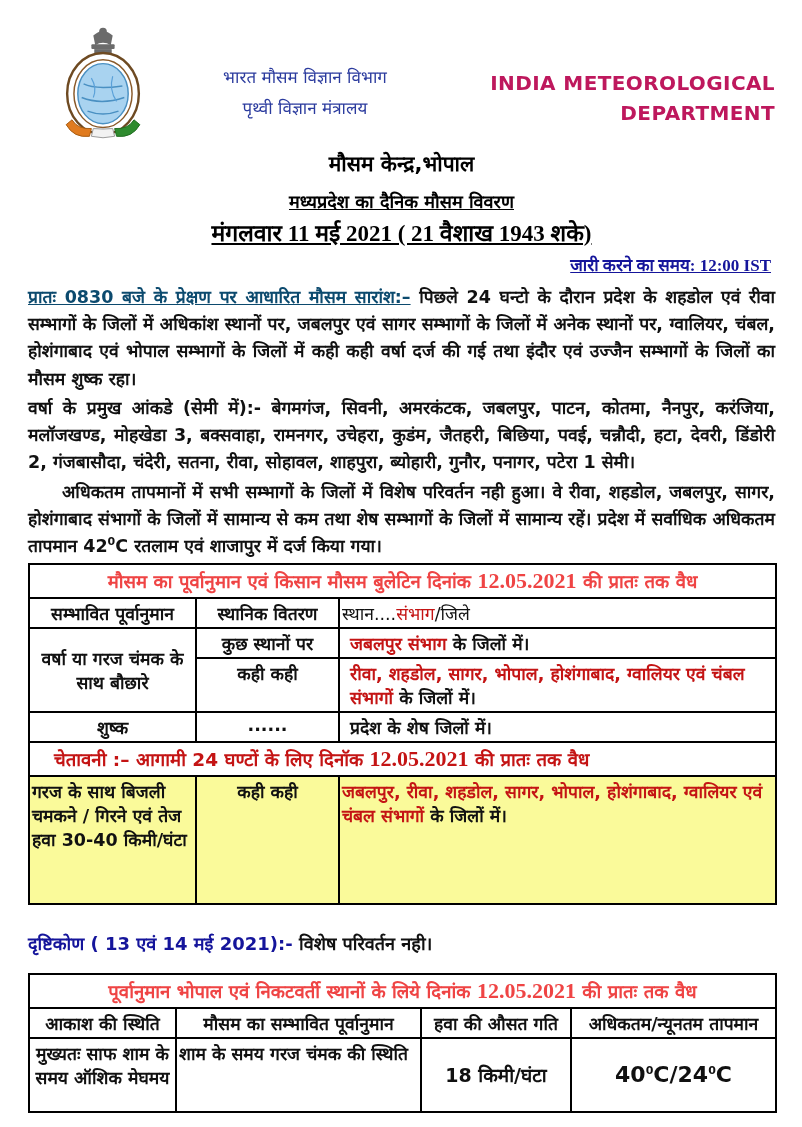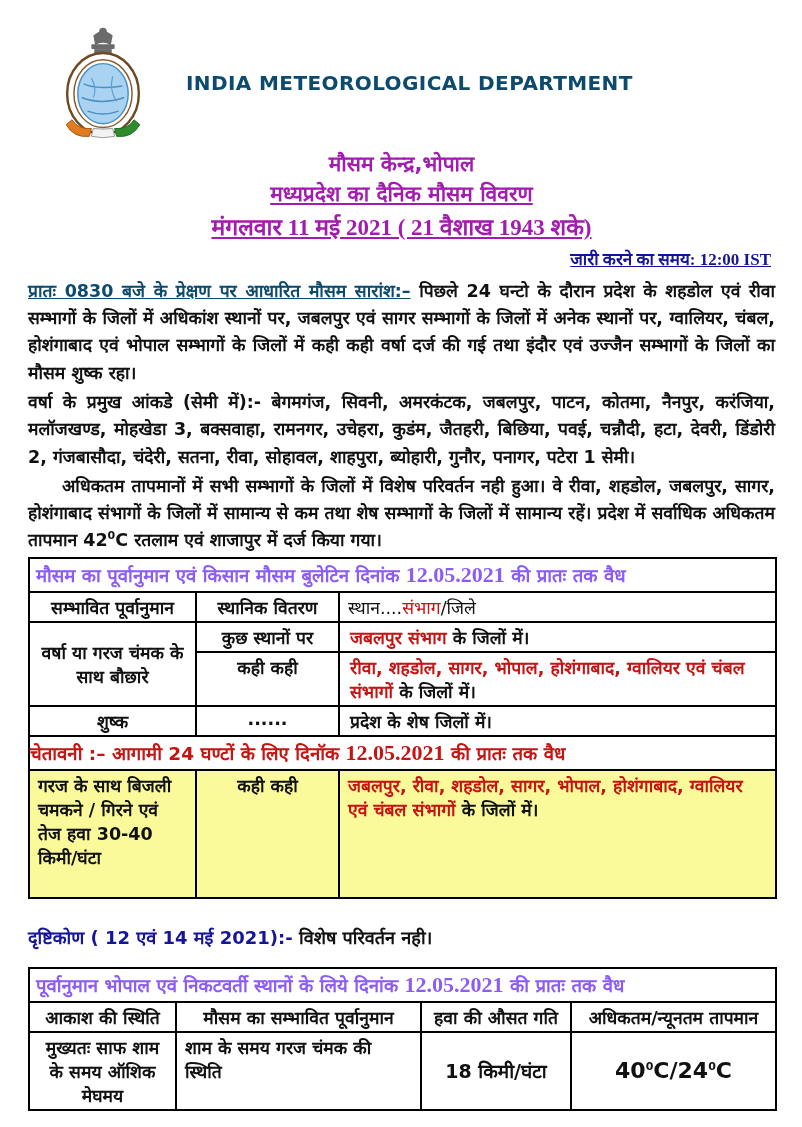--- a/index.html
+++ b/index.html
@@ -3,48 +3,48 @@
 <meta charset="utf-8">
 <style>
   html,body{margin:0;padding:0;background:#fff;}
   body{width:802px;font-family:"DejaVu Sans",sans-serif;color:#111;}
   .page{width:802px;box-sizing:border-box;padding:20px 27px 8px 28px;}
 
   
   .header-row{display:flex;align-items:flex-start;}
   .logo-box{width:158px;height:128px;flex:none;}
   .dept-hindi{width:238px;text-align:center;margin-top:42px;color:#2b3b9e;font-size:17px;line-height:1.85;font-weight:500;}
-  .dept-en{flex:1;text-align:left;margin-top:48px;color:#0c4a6e;font-weight:bold;font-size:20px;line-height:1.5;letter-spacing:.4px;}
+  .dept-en{flex:1;text-align:right;margin-top:48px;color:#be185d;font-weight:bold;font-size:20px;line-height:1.5;letter-spacing:.4px;}
 
-  .center-block{text-align:center;color:#a21caf;font-weight:bold;margin-top:2px;line-height:1.35;}
+  .center-block{text-align:center;color:#000000;font-weight:bold;margin-top:2px;line-height:1.35;}
   .office-line{font-size:21px;}
-  .bulletin-line{font-size:21px;text-decoration:underline;margin-top:2px;}
+  .bulletin-line{font-size:18px;text-decoration:underline;margin-top:12px;}
   .date-line{font-size:23px;text-decoration:underline;margin-top:3px;font-family:"Liberation Serif","DejaVu Serif",serif;}
   .issue-line{text-align:right;color:#15159b;font-weight:bold;font-size:17px;text-decoration:underline;margin:4px 4px 8px;font-family:"Liberation Serif","DejaVu Serif",serif;}
 
   
   .para{font-size:17.5px;line-height:1.56;text-align:justify;font-weight:600;margin:0 0 2px 0;}
   .lead-blue{color:#0c4a6e;font-weight:bold;text-decoration:underline;}
   .lead-black{font-weight:bold;}
   .indent-first{text-indent:34px;}
   .b{font-weight:bold;}
   sup{font-size:11px;}
 
   
   table{border-collapse:collapse;width:747px;table-layout:fixed;}
-  td,th{border:2px solid #000;padding:2px 8px;font-size:17.5px;font-weight:600;vertical-align:top;box-sizing:border-box;}
+  td,th{border:2px solid #000;padding:2px 2px;font-size:17.5px;font-weight:600;vertical-align:top;box-sizing:border-box;}
   th{text-align:center;vertical-align:middle;font-weight:bold;}
-  .t-title{color:#8b5cf6;font-weight:bold;font-size:18.5px;padding:3px 6px;}
+  .t-title{color:#ef4444;font-weight:bold;text-align:center;font-size:18.5px;padding:3px 6px;}
   .t-date{font-size:22px;font-family:"Liberation Serif","DejaVu Serif",serif;}
   .red{color:#c41414;}
   .c{text-align:center;}
   .vmid{vertical-align:middle;}
   .forecast-tbl td.place{padding-left:10px;}
   .warning-tbl{margin-top:-2px;}
-  .warn-title{color:#c41414;font-weight:bold;font-size:18.5px;text-align:left;padding:3px 0;border-radius:9px;}
+  .warn-title{color:#c41414;font-weight:bold;font-size:18.5px;text-align:left;padding:3px 24px;border-radius:9px;}
   .warn-title .t-date{color:#c41414;}
   .yellow{background:#fafa9a;}
   .warn-c1{height:128px;}
 
   .outlook{margin:26px 0 18px;font-size:18px;font-weight:bold;}
   .outlook .blue{color:#15159b;}
 
   .bhopal-tbl .big-temp{font-size:22px;text-align:center;vertical-align:middle;font-weight:bold;}
   .bhopal-tbl td{height:30px;}
   .bhopal-tbl .body-row td{height:74px;}
@@ -70,20 +70,24 @@
         <ellipse cx="60" cy="76" rx="30" ry="35" fill="#ffffff" stroke="#8a5a2a" stroke-width="1.5"></ellipse>
 
         <ellipse cx="60" cy="76" rx="26" ry="31" fill="#a9d3f0" stroke="#4a90c2" stroke-width="1.5"></ellipse>
         <path d="M40 66 q12 6 40 2 M38 80 q20 8 44 0 M44 94 q16 6 32 0" stroke="#4a90c2" stroke-width="1.5" fill="none"></path>
         <path d="M48 60 q6 10 2 20 M70 58 q-4 14 4 26" stroke="#5aa0d8" stroke-width="1.2" fill="none"></path>
 
         <path d="M22 108 q8 14 24 12 l2 -8 q-14 1 -20 -9 z" fill="#e07b1f" stroke="#a55a10" stroke-width="1"></path>
         <path d="M48 120 l2 -8 q10 1 20 0 l2 8 q-12 3 -24 0 z" fill="#f2f2f2" stroke="#999" stroke-width="1"></path>
         <path d="M98 108 q-8 14 -24 12 l-2 -8 q14 1 20 -9 z" fill="#2e8b2e" stroke="#1f6b1f" stroke-width="1"></path>
       </svg>
+    </div>
+    <div class="dept-hindi">
+      <div>भारत मौसम विज्ञान विभाग</div>
+      <div>पृथ्वी विज्ञान मंत्रालय</div>
     </div>
     <div class="dept-en">
       <div>INDIA METEOROLOGICAL DEPARTMENT</div>
     </div>
   </div>
 
   <div class="center-block">
     <div class="office-line">मौसम केन्द्र,भोपाल</div>
     <div class="bulletin-line">मध्यप्रदेश का दैनिक मौसम विवरण</div>
     <div class="date-line">मंगलवार 11 मई 2021 ( 21 वैशाख 1943 शके)</div>
@@ -139,21 +143,21 @@
       <td colspan="3" class="warn-title"><span>चेतावनी :– आगामी  24 घण्टों के लिए दिनॉक </span><span class="t-date">12.05.2021</span><span> की प्रातः तक वैध</span></td>
     </tr>
     <tr>
       <td class="yellow warn-c1 b">गरज के साथ बिजली चमकने / गिरने एवं तेज हवा 30-40 किमी/घंटा</td>
       <td class="yellow c b">कही कही</td>
       <td class="yellow place"><span class="red b">जबलपुर, रीवा, शहडोल, सागर, भोपाल, होशंगाबाद, ग्वालियर एवं चंबल संभागों</span><span class="b"> के जिलों में।</span></td>
     </tr>
   </tbody>
     </table>
 
-  <p class="outlook"><span class="blue">दृष्टिकोण ( 12 एवं 14 मई 2021):-</span><span> विशेष परिवर्तन नही।</span></p>
+  <p class="outlook"><span class="blue">दृष्टिकोण ( 13 एवं 14 मई 2021):-</span><span> विशेष परिवर्तन नही।</span></p>
 
   <table class="bhopal-tbl">
     <colgroup>
         <col style="width:147px">
         <col style="width:245px">
         <col style="width:150px">
         <col style="width:205px">
       </colgroup>
     <tbody>
         <tr>

